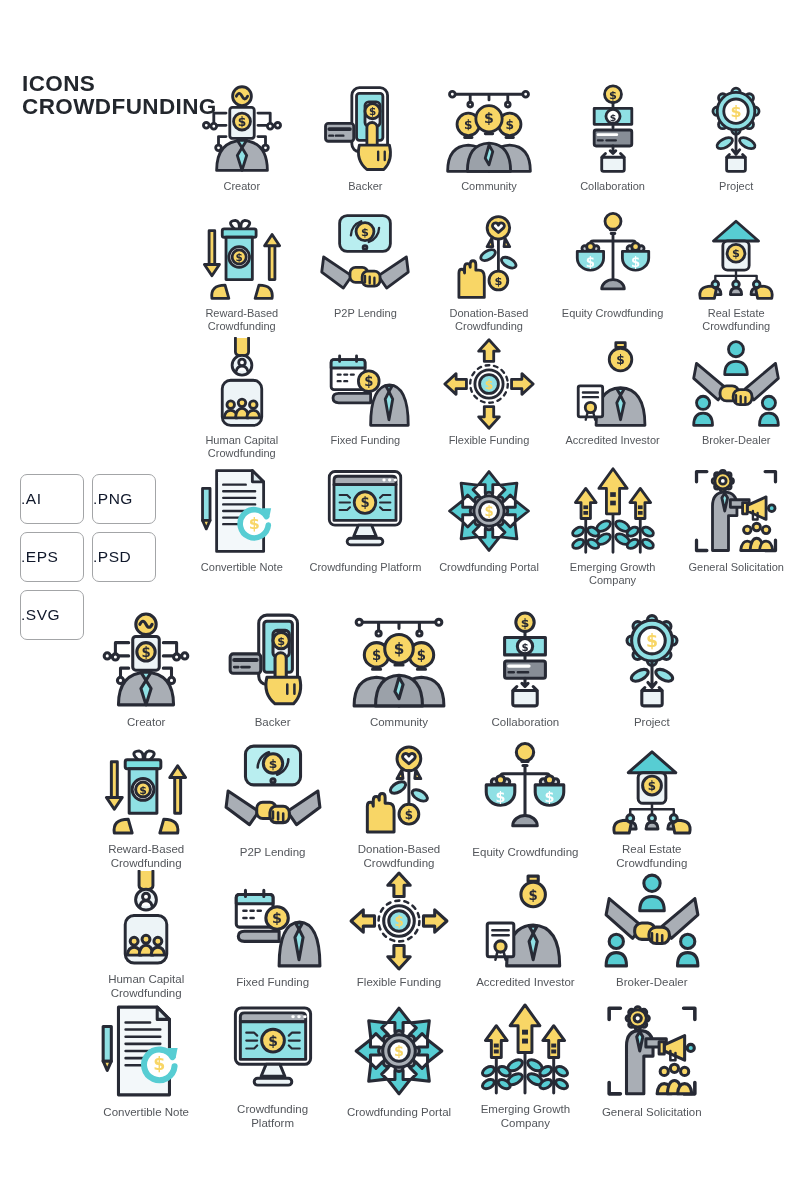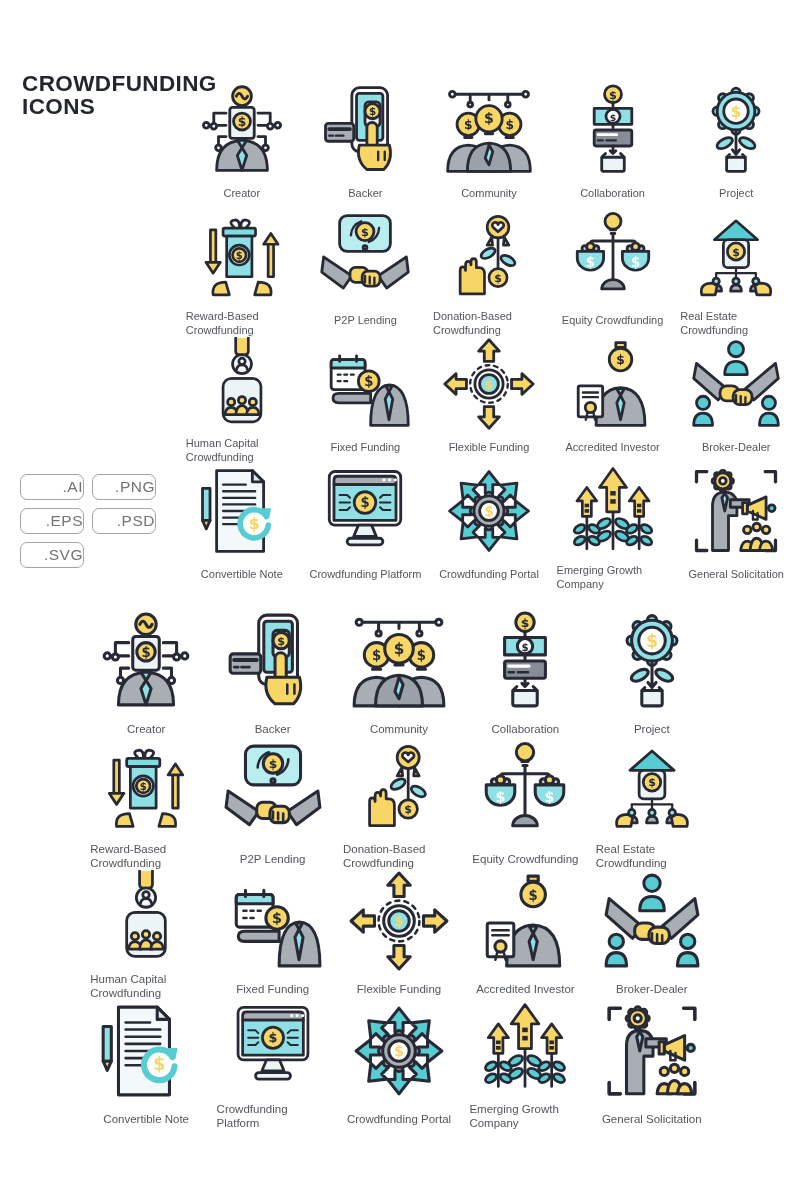--- a/index.html
+++ b/index.html
@@ -5,31 +5,31 @@
   html,body{margin:0;padding:0;}
   body{
     width:800px;height:1200px;background:#ffffff;position:relative;overflow:hidden;
     font-family:"Liberation Sans", sans-serif;
   }
   .header{position:absolute;left:22px;top:62px;}
   .count{font-size:112px;line-height:0.98;font-weight:700;color:#7FDFE1;letter-spacing:-3px;}
   .title{font-size:22.5px;font-weight:700;color:#23272D;letter-spacing:0.4px;line-height:1.04;margin-top:10px;}
   .formats{position:absolute;left:20px;top:474px;width:152px;display:flex;flex-wrap:wrap;gap:8px;}
   .badge{
-    border:1.5px solid #A3A5A7;border-radius:7px;background:#fff;color:#737373;
-    font-size:15.5px;letter-spacing:0.5px;padding:3px 0;text-align:right;flex:0 0 62px;
+    border:1.5px solid #A3A5A7;border-radius:7px;background:#fff;color:#0f172a;
+    font-size:15.5px;letter-spacing:0.5px;padding:15px 0;text-align:left;flex:0 0 62px;
   }
   .grid{position:absolute;display:grid;grid-template-columns:repeat(5,1fr);}
   #grid-top{left:180px;top:83px;width:618px;grid-auto-rows:127px;}
   #grid-bottom{left:83px;top:610px;width:632px;grid-auto-rows:130px;}
   .cell{display:flex;flex-direction:column;align-items:center;}
   #grid-top .icon{width:94px;height:94px;}
   #grid-bottom .icon{width:102px;height:102px;}
   .label{
-    margin-top:10px;font-size:11px;line-height:1.22;color:#53565B;max-width:112px;
+    margin-top:3px;font-size:11px;line-height:1.22;color:#53565B;text-align:center;max-width:112px;
   }
   #grid-bottom .label{font-size:11.5px;}
   svg text{font-family:"DejaVu Sans", sans-serif;font-weight:bold;text-anchor:middle;stroke:none;}
   .defs{position:absolute;width:0;height:0;overflow:hidden;}
 </style>
 </head>
 <body>
 
 <svg class="defs" xmlns="http://www.w3.org/2000/svg" aria-hidden="true">
 <defs>
@@ -376,22 +376,22 @@
           <path d="M65 92q1-13 7-13t7 13z" fill="#F8D666"></path>
   <circle cx="82" cy="70" r="4" fill="#F8D666"></circle>
           <path d="M75 92q1-10 7-10t7 10z" fill="#F8D666"></path>
 </g>
       </symbol>
 </defs>
 </svg>
 
 <div class="header">
   <div class="title">
+    <div>ICONS</div>
     <div>CROWDFUNDING</div>
-    <div>ICONS</div>
   </div>
 </div>
 
 <div class="formats">
   <div class="badge">.AI</div>
   <div class="badge">.PNG</div>
   <div class="badge">.EPS</div>
   <div class="badge">.PSD</div>
   <div class="badge">.SVG</div>
 </div>

